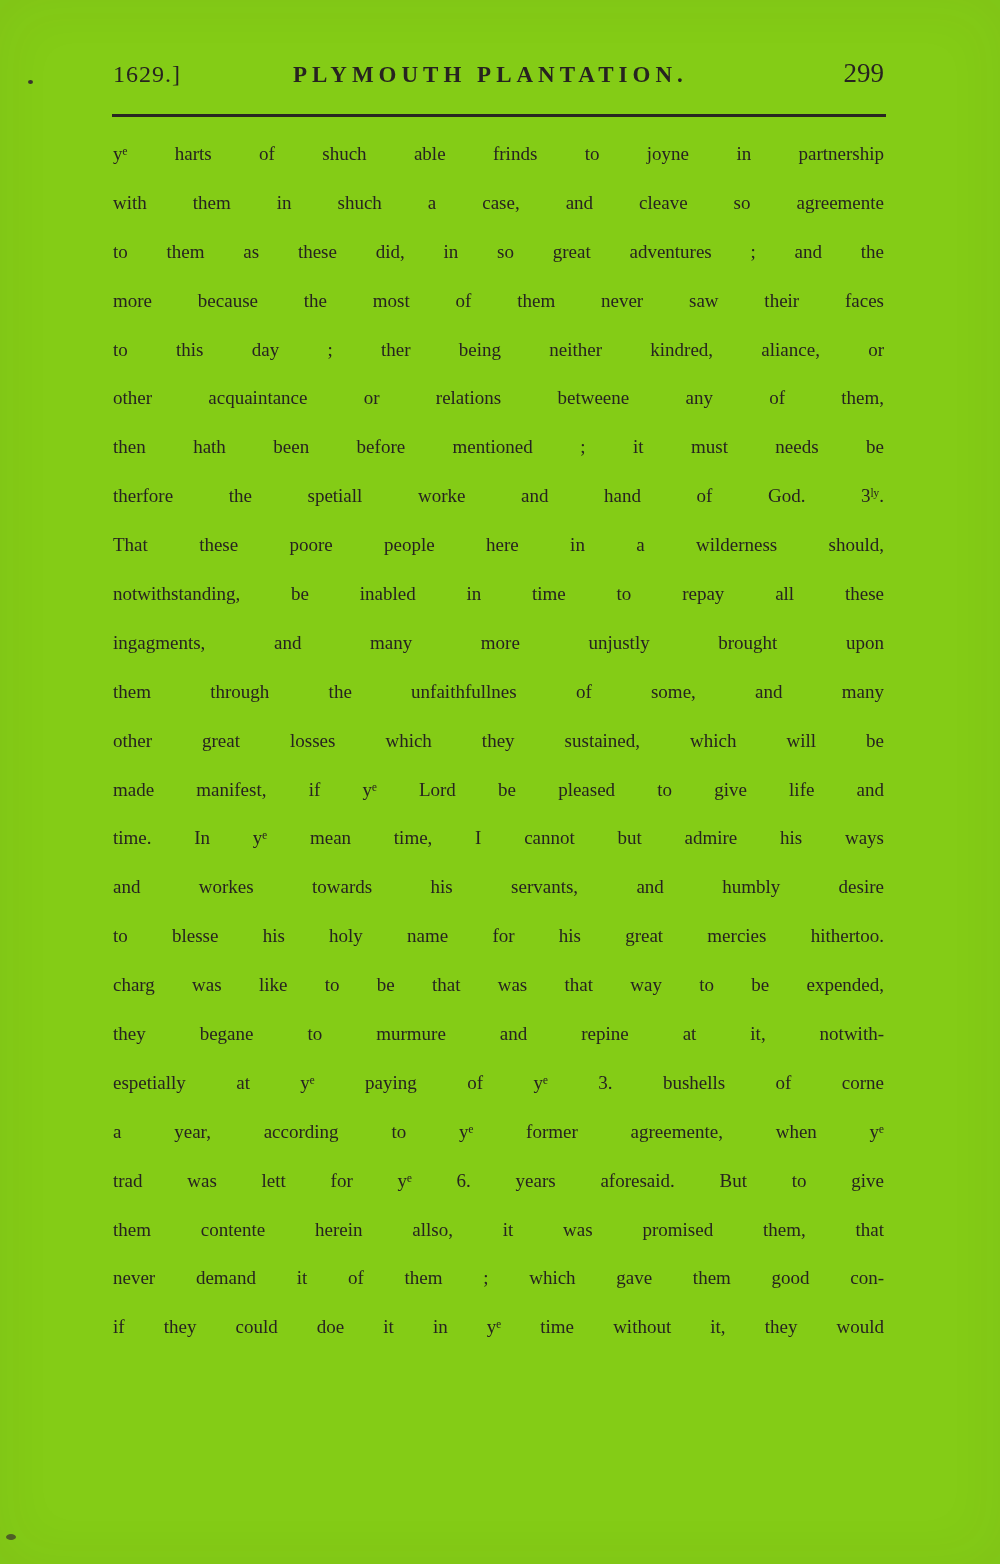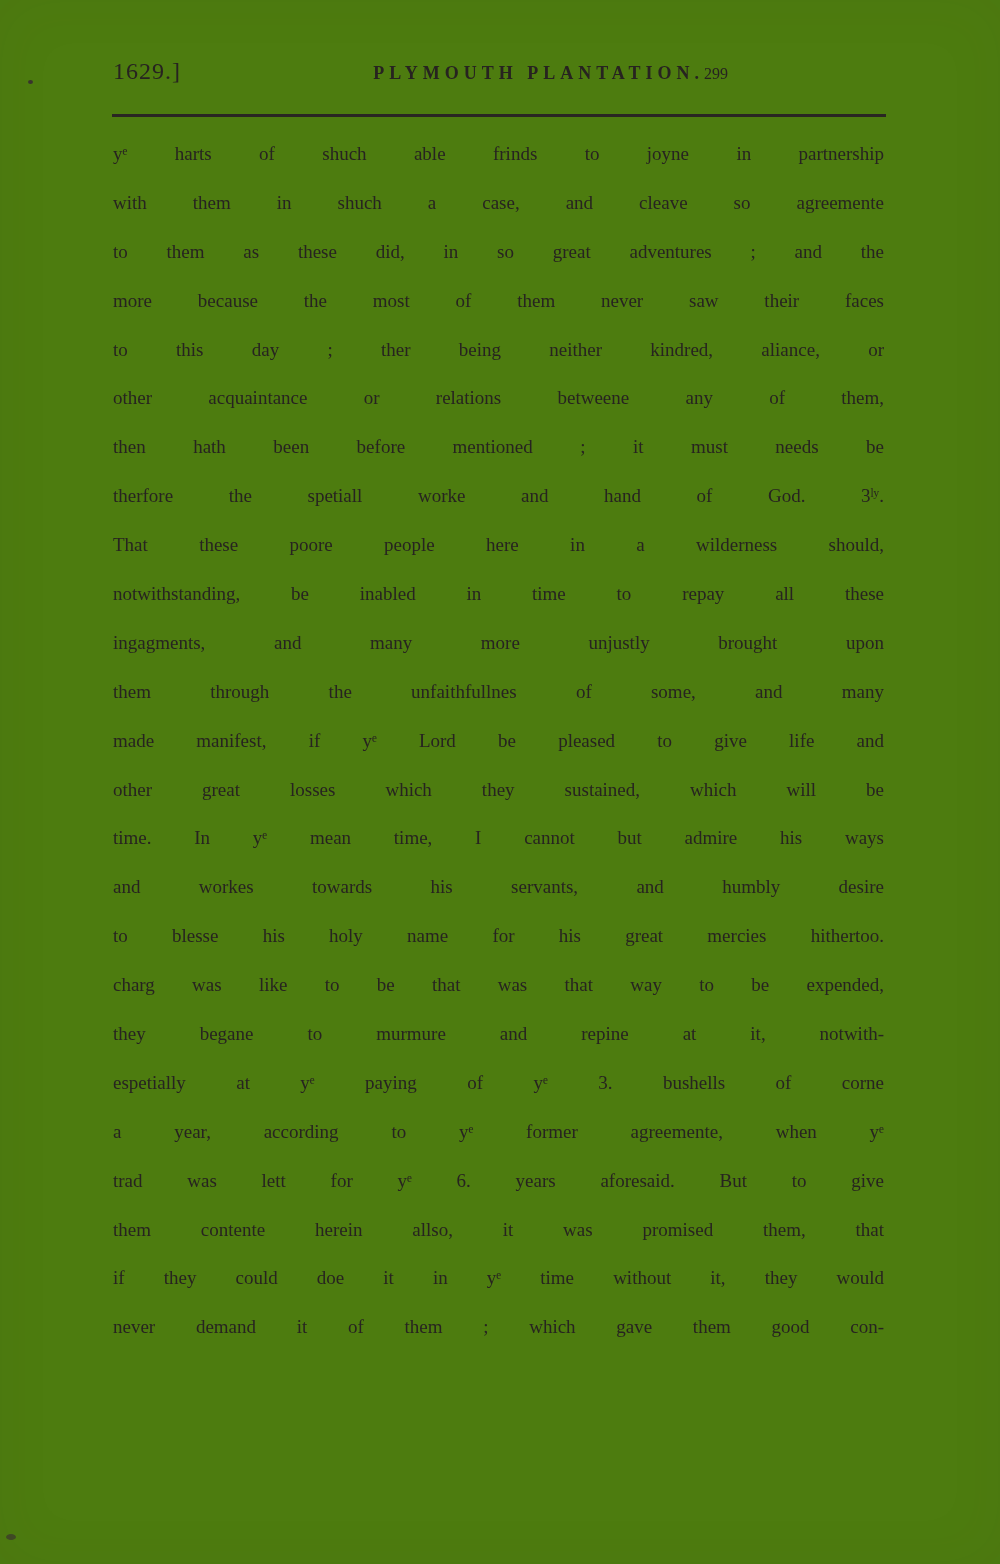--- a/index.html
+++ b/index.html
@@ -4,21 +4,21 @@
 <style>
   html, body {
     margin: 0;
     padding: 0;
     background: #e9e7e2;
   }
   .page {
     position: relative;
     width: 1000px;
     height: 1564px;
-    background: #4d7c0f;
+    background: #84cc16;
     color: #272320;
     font-family: "Liberation Serif", "DejaVu Serif", serif;
     overflow: hidden;
     margin: 0 auto;
     box-sizing: border-box;
   }
   
   .page::after {
     content: "";
     position: absolute;
@@ -35,28 +35,29 @@
     align-items: baseline;
   }
   .head-left {
     width: 180px;
     font-size: 24px;
     letter-spacing: 1px;
     text-align: left;
   }
   .head-center {
     flex: 1;
-    text-align: right;
-    font-size: 18px;
+    text-align: left;
+    font-size: 23px;
     font-weight: 700;
     letter-spacing: 5px;
   }
   .head-right {
     width: 180px;
-    font-size: 16px;
+    font-size: 27px;
+    text-align: right;
   }
   .head-rule {
     position: absolute;
     top: 114px;
     left: 112px;
     width: 774px;
     height: 3px;
     background: #2a2622;
   }
   .body-text {
@@ -107,31 +108,31 @@
       <div class="line">to them as these did, in so great adventures ; and the</div>
       <div class="line">more because the most of them never saw their faces</div>
       <div class="line">to this day ; ther being neither kindred, aliance, or</div>
       <div class="line">other acquaintance or relations betweene any of them,</div>
       <div class="line">then hath been before mentioned ; it must needs be</div>
       <div class="line">therfore the spetiall worke and hand of God. 3ˡʸ.</div>
       <div class="line">That these poore people here in a wilderness should,</div>
       <div class="line">notwithstanding, be inabled in time to repay all these</div>
       <div class="line">ingagments, and many more unjustly brought upon</div>
       <div class="line">them through the unfaithfullnes of some, and many</div>
+      <div class="line">other great losses which they sustained, which will be</div>
       <div class="line">made manifest, if yᵉ Lord be pleased to give life and</div>
-      <div class="line">other great losses which they sustained, which will be</div>
       <div class="line">time. In yᵉ mean time, I cannot but admire his ways</div>
       <div class="line">and workes towards his servants, and humbly desire</div>
       <div class="line">to blesse his holy name for his great mercies hithertoo.</div>
       <div class="line">charg was like to be that was that way to be expended,</div>
       <div class="line">they begane to murmure and repine at it, notwith-</div>
       <div class="line">espetially at yᵉ paying of yᵉ 3. bushells of corne</div>
       <div class="line">a year, according to yᵉ former agreemente, when yᵉ</div>
       <div class="line">trad was lett for yᵉ 6. years aforesaid. But to give</div>
       <div class="line">them contente herein allso, it was promised them, that</div>
+      <div class="line">never demand it of them ; which gave them good con-</div>
       <div class="line">if they could doe it in yᵉ time without it, they would</div>
-      <div class="line">never demand it of them ; which gave them good con-</div>
     </div>
 
   <div class="speck s1"></div>
   <div class="speck s2"></div>
 
 </div>
 
 </body></html>

